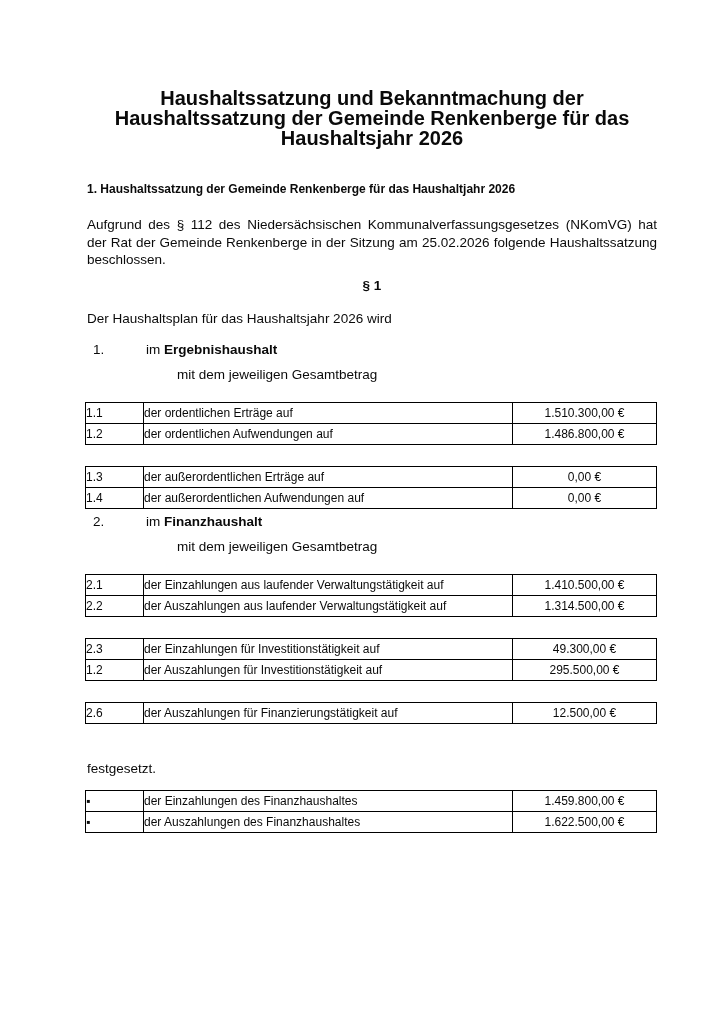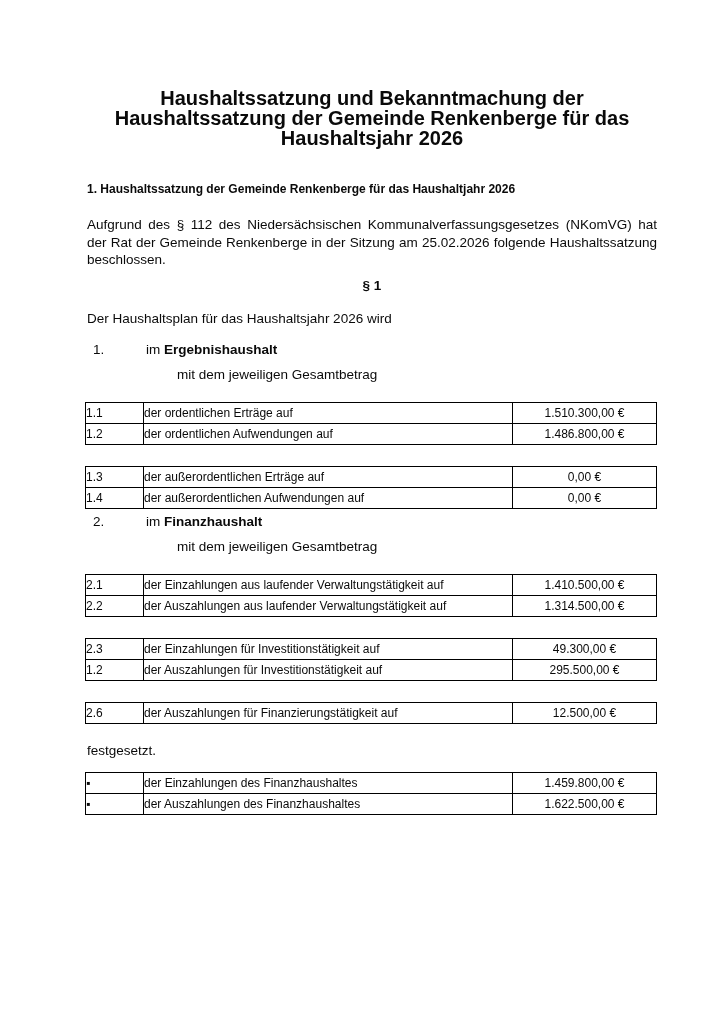--- a/index.html
+++ b/index.html
@@ -69,21 +69,21 @@
     font-size: 12px;
     padding: 0;
     vertical-align: middle;
     overflow: hidden;
     white-space: nowrap;
   }
   td.c-num   { width: 58px;  padding-left: 8px; }
   td.c-label { width: 369px; padding-left: 11px; }
   td.c-amount{ width: 144px; text-align: center; padding-right: 8px; }
   td.c-bullet { font-size: 11px; }
-  .closing { margin: 18px 0 0 0; line-height: 17px; }
+  .closing { margin: 36px 0 0 0; line-height: 17px; }
   .note    { margin: 11px 0 0 0; line-height: 17px; }
 </style>
 </head>
 <body>
 
 <div class="page">
 
   <h1 class="doc-title">Haushaltssatzung und Bekanntmachung der Haushaltssatzung der Gemeinde Renkenberge für das Haushaltsjahr 2026</h1>
 
   <h2 class="section-heading">1. Haushaltssatzung der Gemeinde Renkenberge für das Haushaltjahr 2026</h2>

